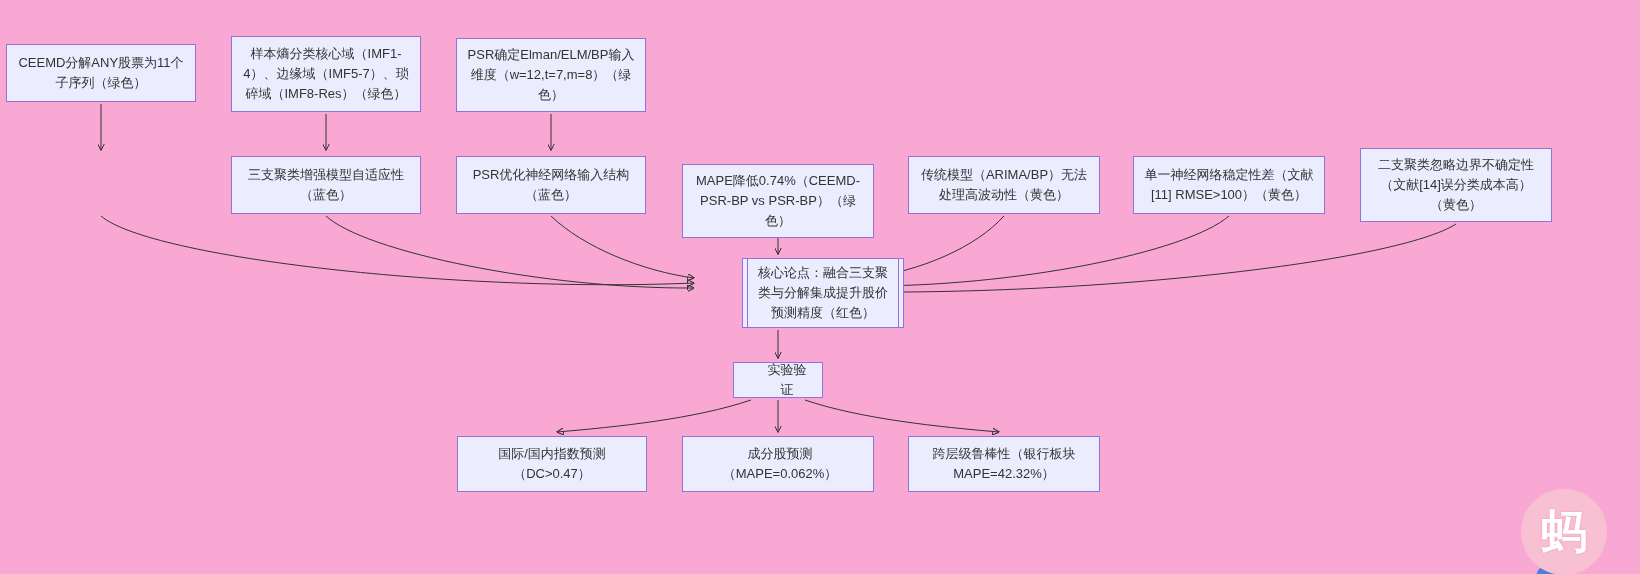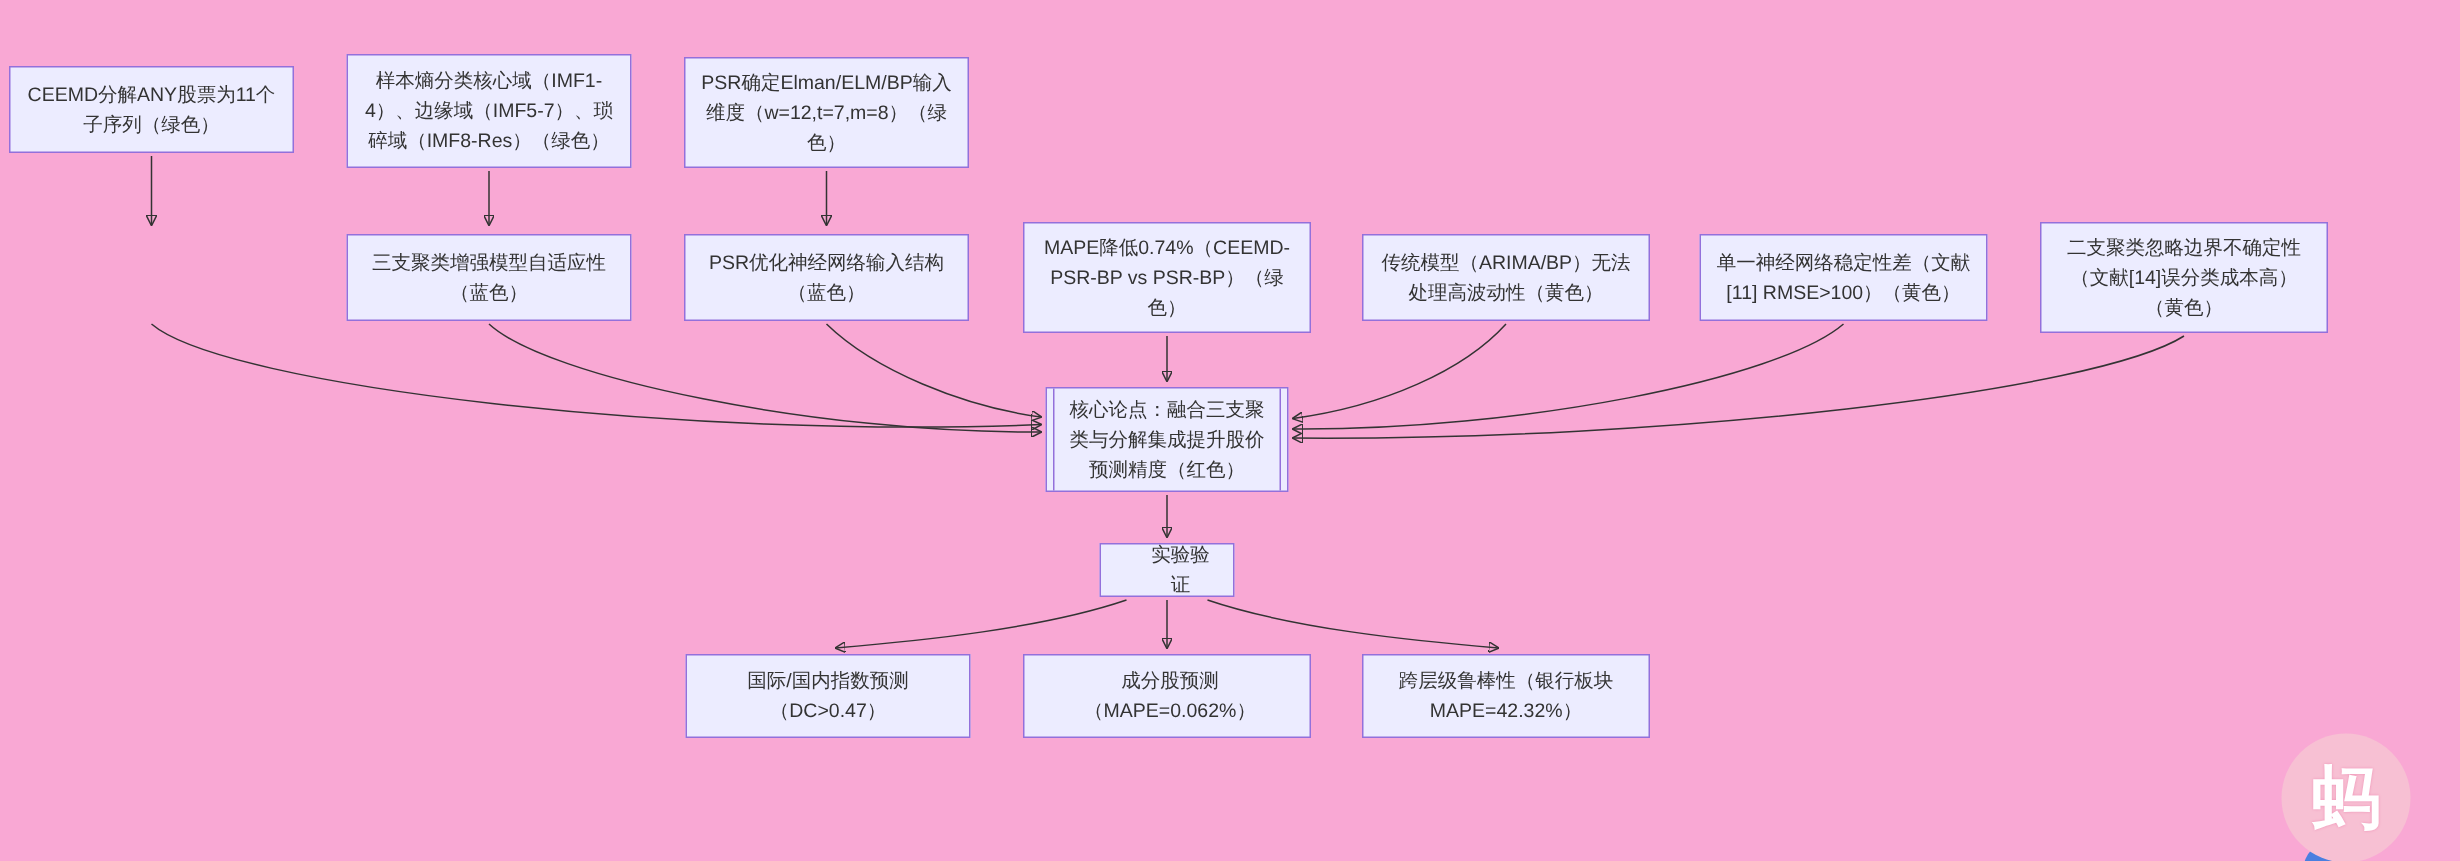--- a/index.html
+++ b/index.html
@@ -20,21 +20,21 @@
     align-items: center;
     justify-content: center;
     text-align: center;
     background: #ECECFF;
     border: 1px solid #9370DB;
     color: #333333;
     font-size: 13px;
     line-height: 1.55;
     padding: 4px 10px;
   }
-  .node.subroutine { padding: 4px 14px; }
+  .node.subroutine { padding: 4px 14px; margin-left: 45px; }
   .node.subroutine::before,
   .node.subroutine::after {
     content: "";
     position: absolute;
     top: 0;
     bottom: 0;
     width: 1px;
     background: #9370DB;
   }
   .node.subroutine::before { left: 4px; }
@@ -91,21 +91,21 @@
     <path d="M778,400 L778,432" marker-end="url(#arrow)"></path>
     <path d="M805,400 C861,419 940,427 999,432" marker-end="url(#arrow)"></path>
   </svg>
 
   <div class="node" style="left:6px;top:44px;width:190px;height:58px;">CEEMD分解ANY股票为11个子序列（绿色）</div>
   <div class="node" style="left:231px;top:36px;width:190px;height:76px;">样本熵分类核心域（IMF1-4）、边缘域（IMF5-7）、琐碎域（IMF8-Res）（绿色）</div>
   <div class="node" style="left:456px;top:38px;width:190px;height:74px;">PSR确定Elman/ELM/BP输入维度（w=12,t=7,m=8）（绿色）</div>
 
   <div class="node" style="left:231px;top:156px;width:190px;height:58px;">三支聚类增强模型自适应性（蓝色）</div>
   <div class="node" style="left:456px;top:156px;width:190px;height:58px;">PSR优化神经网络输入结构（蓝色）</div>
-  <div class="node" style="left:682px;top:148px;width:192px;height:74px;">MAPE降低0.74%（CEEMD-PSR-BP vs PSR-BP）（绿色）</div>
+  <div class="node" style="left:682px;top:164px;width:192px;height:74px;">MAPE降低0.74%（CEEMD-PSR-BP vs PSR-BP）（绿色）</div>
   <div class="node" style="left:908px;top:156px;width:192px;height:58px;">传统模型（ARIMA/BP）无法处理高波动性（黄色）</div>
   <div class="node" style="left:1133px;top:156px;width:192px;height:58px;">单一神经网络稳定性差（文献[11] RMSE&gt;100）（黄色）</div>
   <div class="node" style="left:1360px;top:148px;width:192px;height:74px;">二支聚类忽略边界不确定性（文献[14]误分类成本高）（黄色）</div>
 
   <div class="node subroutine" style="left:697px;top:258px;width:162px;height:70px;">核心论点：融合三支聚类与分解集成提升股价预测精度（红色）</div>
 
   <div class="node" style="left:733px;top:362px;width:90px;height:36px;padding-left:28px;">实验验证</div>
 
   <div class="node" style="left:457px;top:436px;width:190px;height:56px;">国际/国内指数预测（DC&gt;0.47）</div>
   <div class="node" style="left:682px;top:436px;width:192px;height:56px;padding-left:14px;">成分股预测（MAPE=0.062%）</div>

